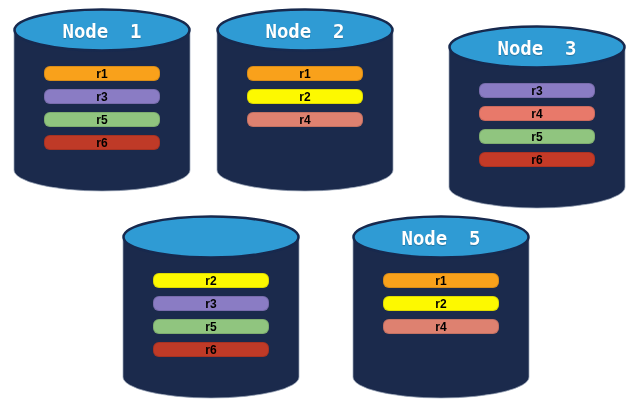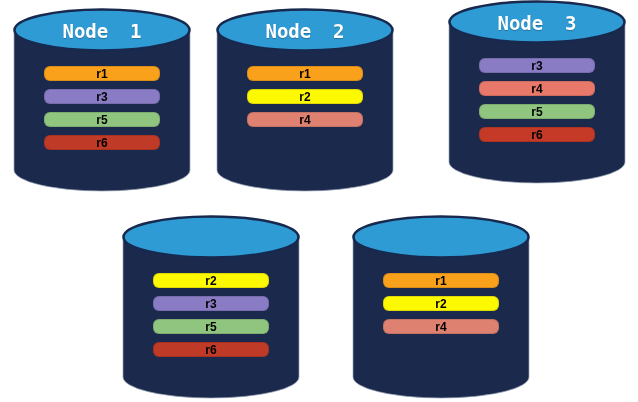--- a/index.html
+++ b/index.html
@@ -68,21 +68,21 @@
       <ellipse cx="89" cy="22" rx="87.5" ry="20.5" stroke="#17294E" stroke-width="2.5" style="fill: rgb(47, 155, 212);"></ellipse>
     </svg>
     <div class="node-title">Node 2</div>
     <div class="bars">
       <div class="bar" style="background: rgb(249, 161, 27);">r1</div>
       <div class="bar" style="background: rgb(253, 249, 0);">r2</div>
       <div class="bar" style="background: rgb(222, 129, 112);">r4</div>
     </div>
   </div>
 
-  <div class="node" style="left:448px;top:0;">
+  <div class="node" style="left:448px;top:25px;">
     <svg width="178" height="185" viewBox="0 0 178 185">
       <path d="M 1,22 L 1,162 A 88,21 0 0 0 177,162 L 177,22 Z" stroke="#9AA5B8" stroke-width="1" stroke-opacity="0.7" style="fill: rgb(27, 42, 76);"></path>
       <ellipse cx="89" cy="22" rx="87.5" ry="20.5" stroke="#17294E" stroke-width="2.5" style="fill: rgb(47, 155, 212);"></ellipse>
     </svg>
     <div class="node-title">Node 3</div>
     <div class="bars">
       <div class="bar" style="background: rgb(138, 124, 196);">r3</div>
       <div class="bar" style="background: rgb(232, 121, 106);">r4</div>
       <div class="bar" style="background: rgb(144, 197, 127);">r5</div>
       <div class="bar" style="background: rgb(196, 58, 39);">r6</div>
@@ -100,20 +100,21 @@
       <div class="bar" style="background: rgb(144, 197, 127);">r5</div>
       <div class="bar" style="background: rgb(191, 58, 39);">r6</div>
     </div>
   </div>
 
   <div class="node" style="left:352px;top:215px;">
     <svg width="178" height="185" viewBox="0 0 178 185">
       <path d="M 1,22 L 1,162 A 88,21 0 0 0 177,162 L 177,22 Z" stroke="#9AA5B8" stroke-width="1" stroke-opacity="0.7" style="fill: rgb(27, 42, 76);"></path>
       <ellipse cx="89" cy="22" rx="87.5" ry="20.5" stroke="#17294E" stroke-width="2.5" style="fill: rgb(47, 155, 212);"></ellipse>
     </svg>
+    <div class="node-title">Node 5</div>
     <div class="bars">
       <div class="bar" style="background: rgb(249, 161, 27);">r1</div>
       <div class="bar" style="background: rgb(253, 249, 0);">r2</div>
       <div class="bar" style="background: rgb(222, 129, 112);">r4</div>
     </div>
   </div>
 
 </div>
 
 </body></html>

